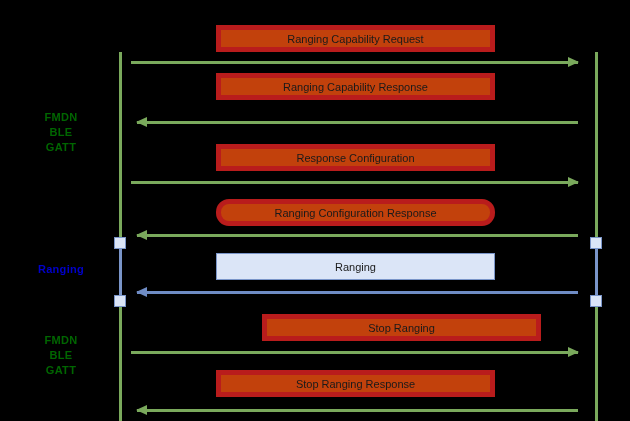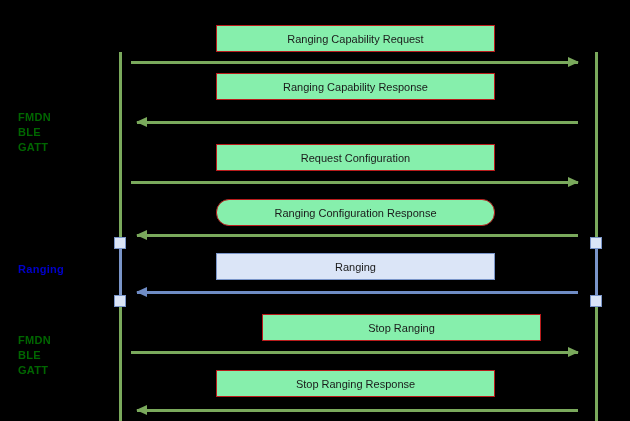--- a/index.html
+++ b/index.html
@@ -34,20 +34,21 @@
     width: 12px;
     height: 12px;
     background: #dbe5f7;
     border: 1px solid #7a95c9;
     box-sizing: border-box;
   }
 
   
   .phase-label {
     position: absolute;
+    text-align: center;
     font-size: 11px;
     font-weight: bold;
     line-height: 15px;
     letter-spacing: 0.3px;
     white-space: pre-line;
   }
 
   
   .msg-box {
     position: absolute;
@@ -55,22 +56,22 @@
     width: 279px;
     height: 27px;
     box-sizing: border-box;
     display: flex;
     align-items: center;
     justify-content: center;
     font-size: 11px;
     color: #1a1a1a;
   }
   .msg-box.green {
-    background: #86efac;
-    border: 1px solid #b91c1c;
+    background: #c2410c;
+    border: 5px solid #b91c1c;
   }
   .msg-box.blue {
     background: #dbe5f7;
     border: 1px solid #7a95c9;
   }
 
   
   .arrow {
     position: absolute;
     height: 3px;
@@ -146,21 +147,21 @@
 
   <div class="msg-box green" style="top:73px;">
     <span>Ranging Capability Response</span>
   </div>
   <div class="arrow green left" style="left:137px; top:121px; width:441px;">
     <div class="shaft"></div>
     <div class="head"></div>
   </div>
 
   <div class="msg-box green" style="top:144px;">
-    <span>Request Configuration</span>
+    <span>Response Configuration</span>
   </div>
   <div class="arrow green right" style="left:131px; top:181px; width:447px;">
     <div class="shaft"></div>
     <div class="head"></div>
   </div>
 
   <div class="msg-box green" style="top:199px;border-radius:13px;">
     <span>Ranging Configuration Response</span>
   </div>
   <div class="arrow green left" style="left:137px; top:234px; width:441px;">

